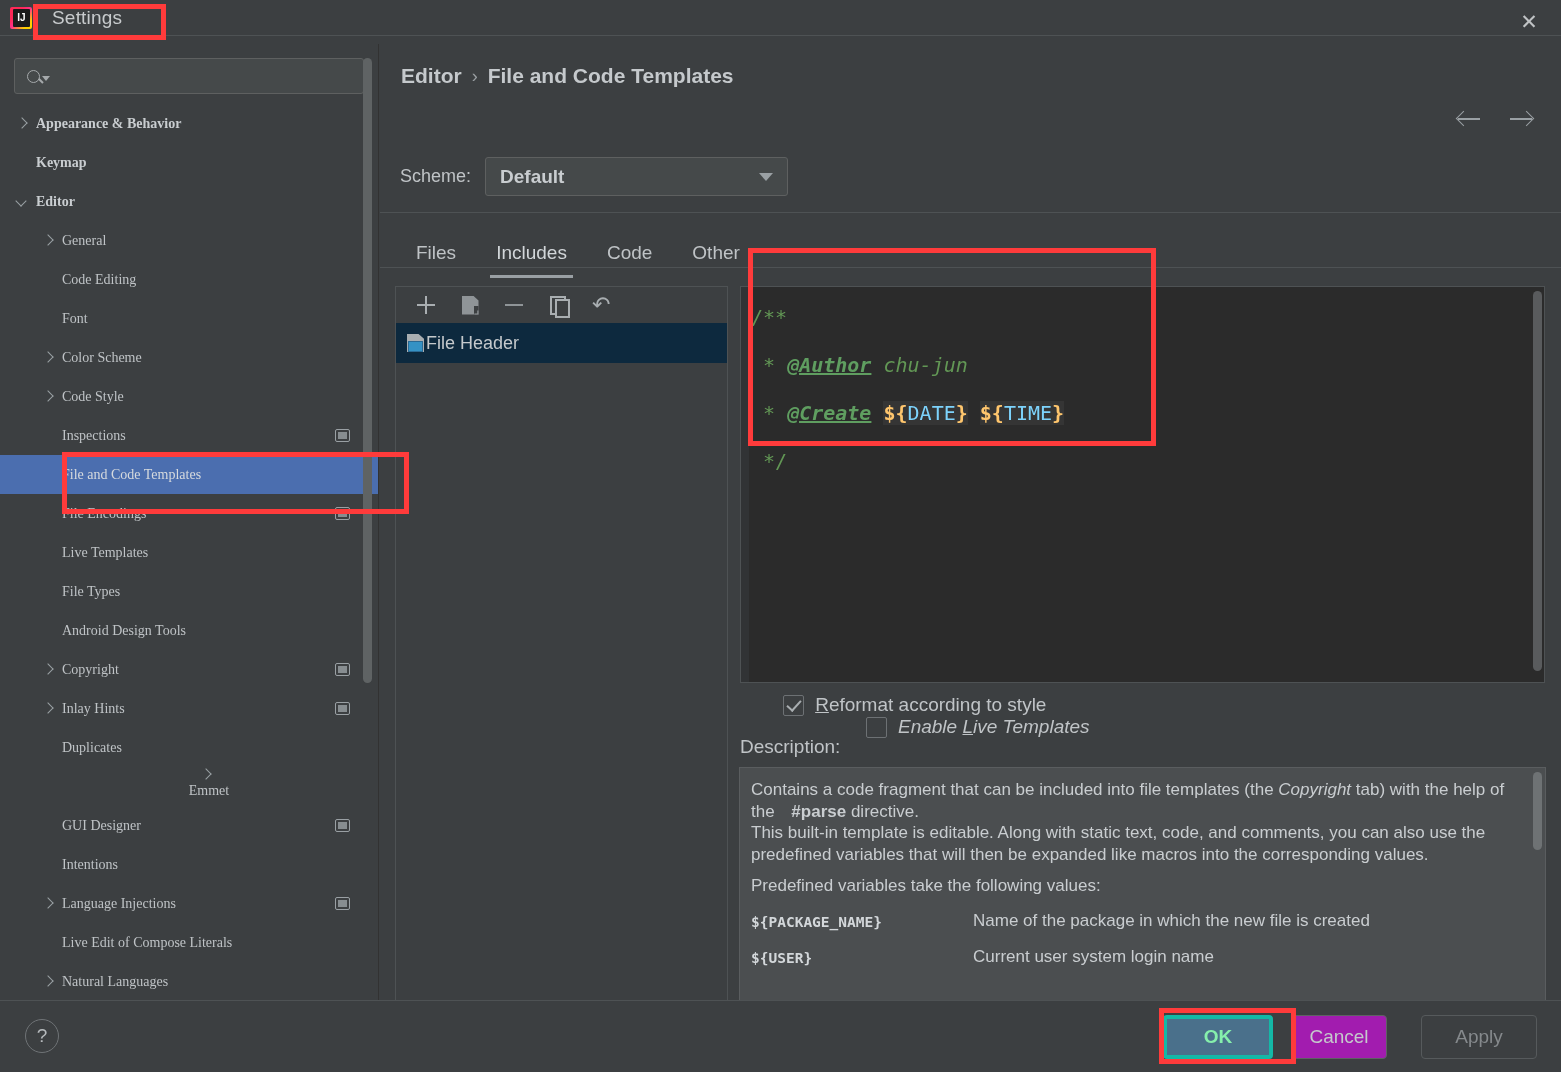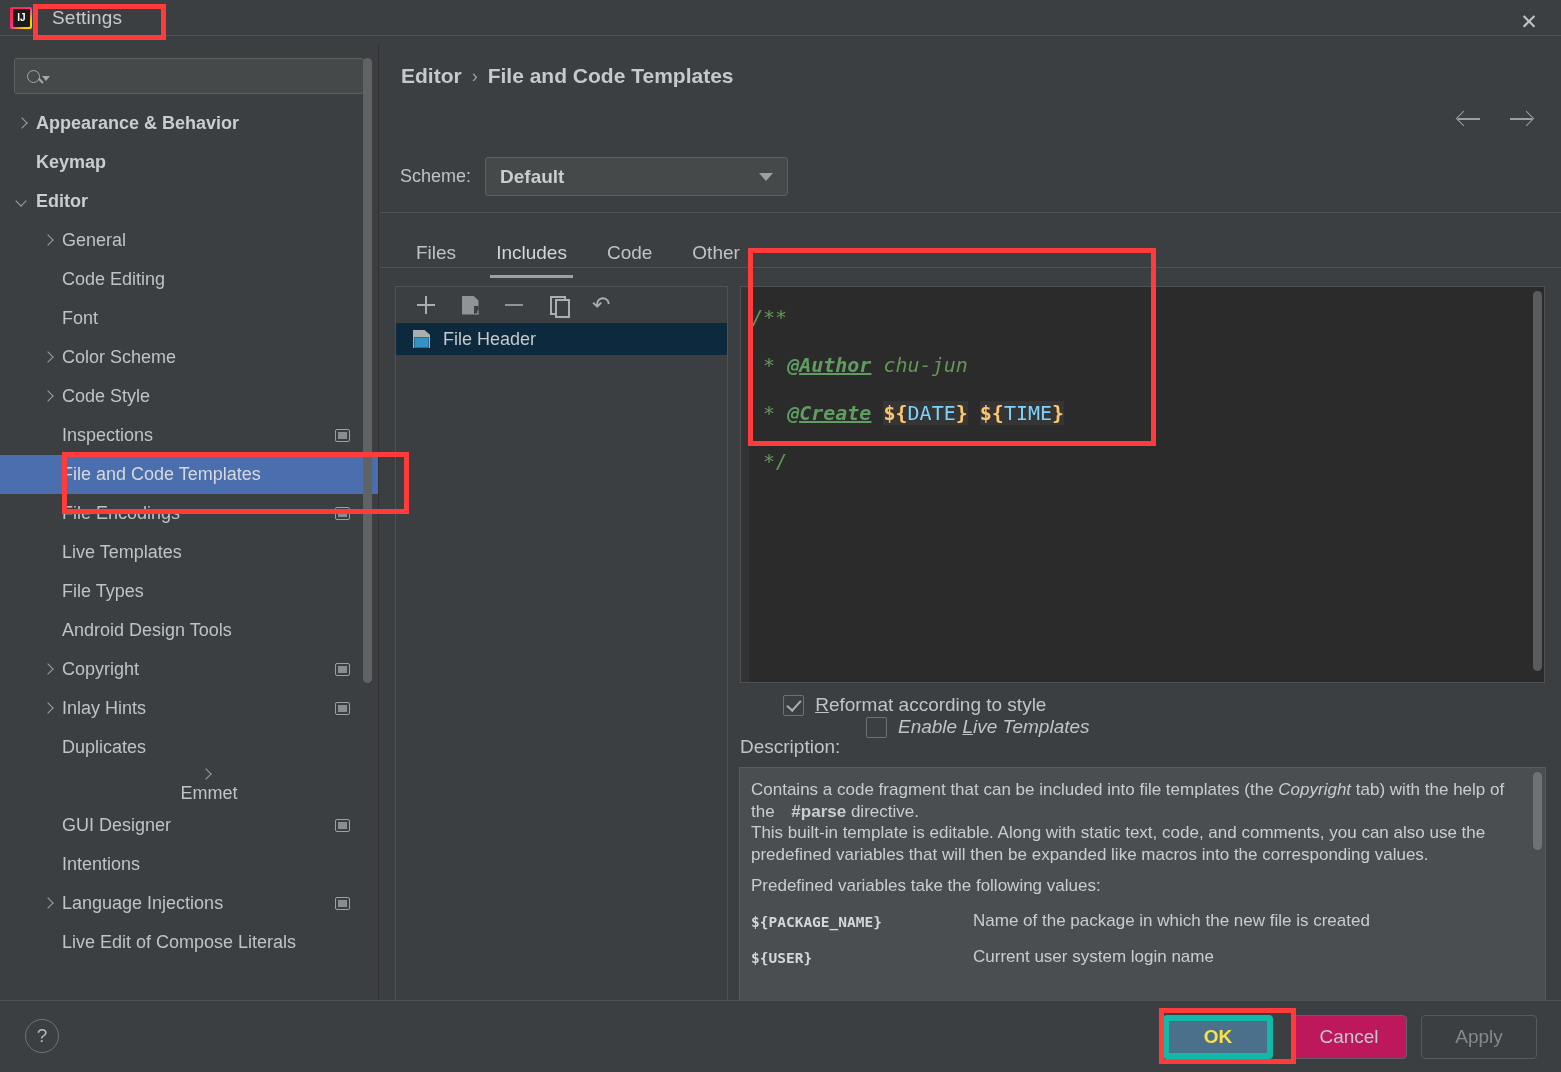--- a/index.html
+++ b/index.html
@@ -63,21 +63,21 @@
   }
   .search-input {
     flex: 1; background: transparent; border: none; outline: none;
     color: #bbb; font-size: 15px; font-family: "Liberation Sans", sans-serif;
     padding-left: 8px;
   }
 
   .tree { position: relative; height: 896px; overflow: hidden; }
   .tree-item {
     height: 39px; display: flex; align-items: center;
-    font-size: 18px; color: #bfc3c6; white-space: nowrap; position: relative;
+    font-size: 14px; color: #bfc3c6; white-space: nowrap; position: relative; font-family: Liberation Serif, serif;
   }
   .tree-item .arrow {
     width: 16px; height: 16px; flex: none; margin-right: 6px; position: relative;
   }
   .tree-item .arrow.right::after {
     content: ""; position: absolute; left: 4px; top: 3px;
     width: 7px; height: 7px; border-right: 1.8px solid #9aa0a4; border-top: 1.8px solid #9aa0a4;
     transform: rotate(45deg);
   }
   .tree-item .arrow.down::after {
@@ -173,21 +173,21 @@
   .ico-minus::before{ content:""; position:absolute; left:0; top:8px; width:18px; height:2.4px; background:#8f9497; }
   .ico-page { position: relative; width: 17px; height: 19px; background: #8f9497; clip-path: polygon(0 0,68% 0,100% 26%,100% 100%,0 100%); }
   .ico-page::after { content:"+"; position:absolute; right:-4px; bottom:-6px; color:#8f9497; font-size:15px; font-weight:bold; line-height:1; background:#3c3f41; }
   .ico-copy { position: relative; width: 17px; height: 18px; }
   .ico-copy::before { content:""; position:absolute; left:0; top:0; width:12px; height:15px; border:2px solid #a9aeb1; }
   .ico-copy::after { content:""; position:absolute; left:5px; top:3px; width:11px; height:15px; border:2px solid #a9aeb1; background:#3c3f41; }
   .ico-undo { position: relative; width: 20px; height: 18px; color:#a9aeb1; font-size: 22px; line-height: 18px; }
 
   .list-items { position: relative; }
   .list-item {
-    height: 32px; display: flex; align-items: center; gap: 13px; padding-left: 17px;
+    height: 40px; display: flex; align-items: center; gap: 2px; padding-left: 11px;
     font-size: 18px; color: #c5c9cc;
   }
   .list-item.selected { background: #0d293e; }
   .tmpl-icon {
     width: 17px; height: 18px; flex: none; position: relative;
     background: #a9aeb1; clip-path: polygon(0 0,68% 0,100% 26%,100% 100%,0 100%);
   }
   .tmpl-icon::after {
     content: ""; position: absolute; left: 1px; bottom: 0; width: 13px; height: 9px;
     background: #3592c4; border: 1px solid #2b6a94;
@@ -258,22 +258,22 @@
   }
   .help-btn {
     position: absolute; left: 25px; top: 18px; width: 34px; height: 34px;
     border: 1.6px solid #6f7376; border-radius: 50%; color: #b6babd;
     font-size: 19px; line-height: 31px; text-align: center;
   }
   .btn {
     position: absolute; top: 14px; height: 44px; border-radius: 4px;
     font-size: 19px; display: flex; align-items: center; justify-content: center;
   }
-  .btn-ok { left: 1163px; width: 110px; background: #4a708b; border: 6px solid #14b8a6; color: #fde047; font-weight: bold; }
-  .btn-cancel { left: 1291px; width: 116px; background: #be185d; border: 1px solid #5e6264; color: #c5c9cc; }
+  .btn-ok { left: 1163px; width: 110px; background: #4a708b; border: 4px solid #14b8a6; color: #86efac; font-weight: bold; }
+  .btn-cancel { left: 1291px; width: 96px; background: #a21caf; border: 1px solid #5e6264; color: #c5c9cc; }
   .btn-apply { left: 1421px; width: 116px; background: #3c3f41; border: 1px solid #565a5c; color: #85898c; }
 
   
   .anno {
     position: absolute; border: 5px solid #ff3b3b; pointer-events: none;
   }
   .anno-title  { left: 33px;  top: 4px;   width: 133px; height: 36px; }
   .anno-tree   { left: 62px;  top: 452px; width: 347px; height: 62px; }
   .anno-code   { left: 748px; top: 248px; width: 408px; height: 198px; }
   .anno-ok     { left: 1159px;top: 1008px;width: 137px; height: 56px; }
@@ -384,20 +384,24 @@
         <span>Intentions</span>
       </div>
       <div class="tree-item" style="padding-left: 40px;">
         <span class="arrow right"></span>
         <span>Language Injections</span>
         <span class="badge-win"></span>
       </div>
       <div class="tree-item" style="padding-left: 40px;">
         <span class="arrow"></span>
         <span>Live Edit of Compose Literals</span>
+      </div>
+      <div class="tree-item" style="padding-left: 40px;">
+        <span class="arrow right"></span>
+        <span>Natural Languages</span>
       </div>
     </div>
   <div class="sb-scroll"></div>
 </div>
 
 <div class="content">
 
   <div class="breadcrumb">
     <span>Editor</span>
     <span class="sep">›</span>

